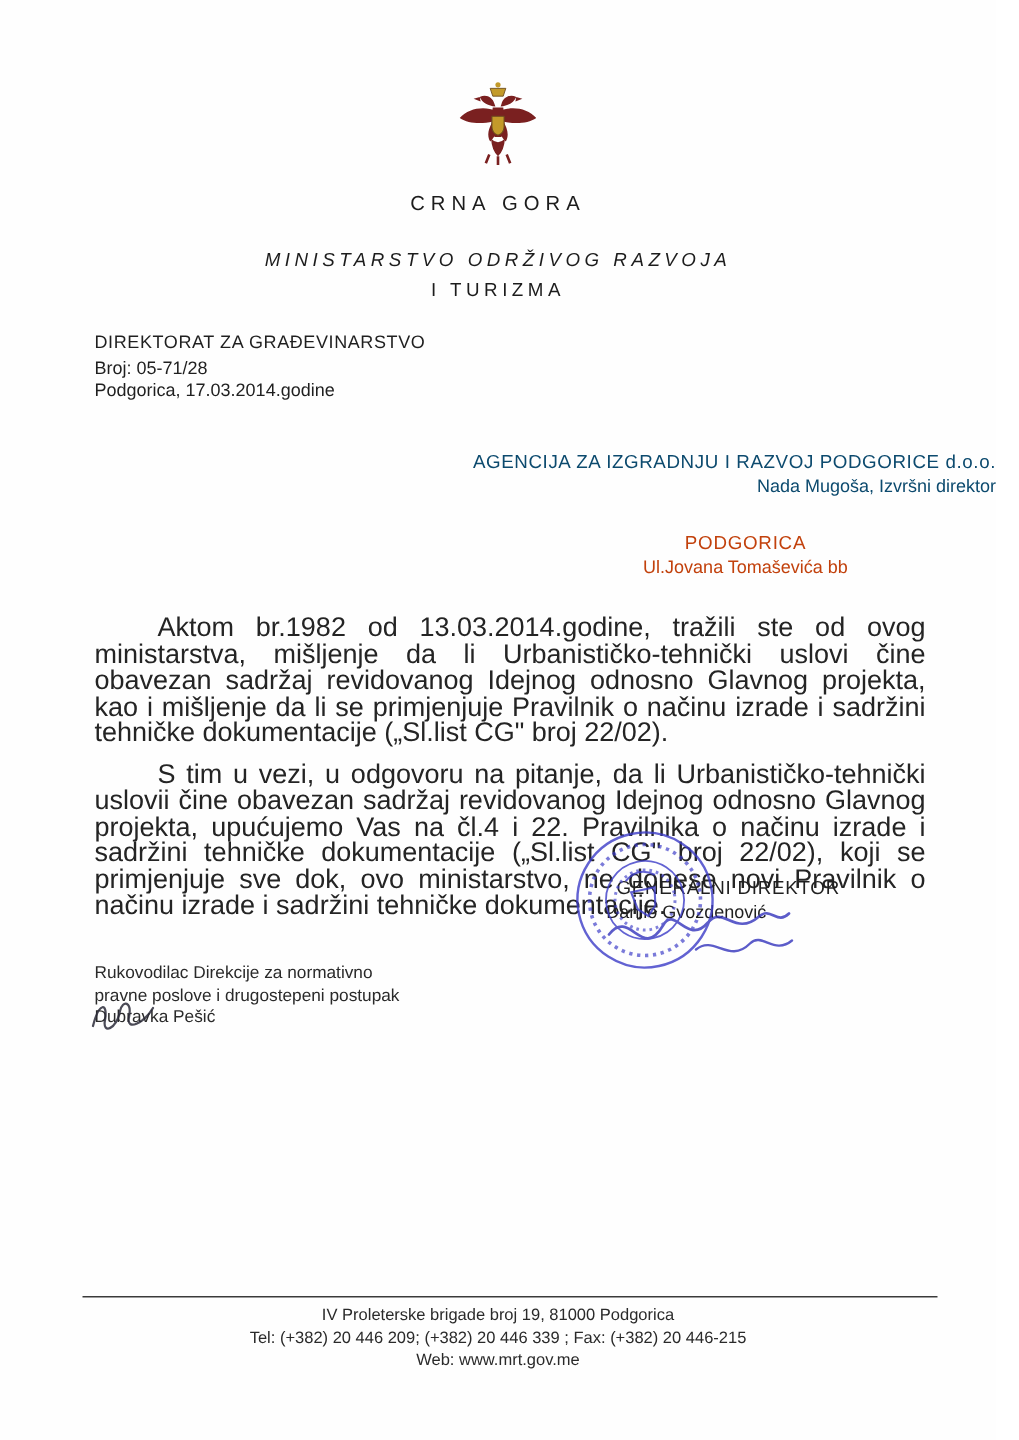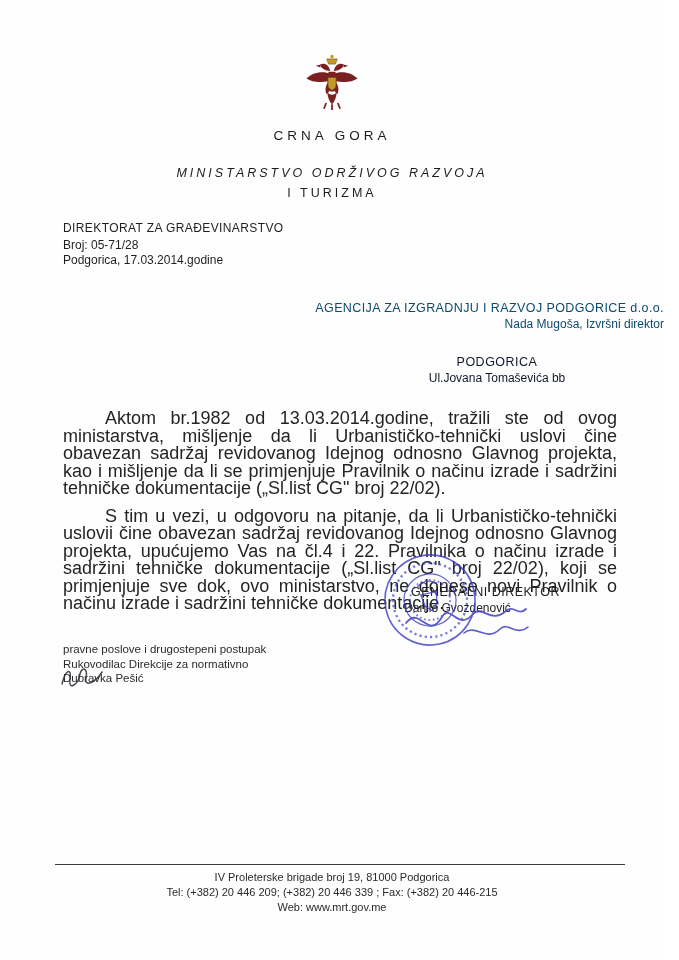--- a/index.html
+++ b/index.html
@@ -24,21 +24,21 @@
   .ministry2{
     position:absolute;top:186px;left:0;width:100%;
     text-align:center;font-size:12.5px;letter-spacing:3px;color:#1c1c1c;
   }
   .dir-block{position:absolute;top:221px;left:63px;font-size:12px;line-height:15px;color:#1f1f1f;}
   .dir-block .l1{letter-spacing:0.4px;margin-bottom:2px;}
   
   .recipient{position:absolute;top:301px;left:0;width:100%;text-align:right;color:#0c4a6e;}
   .recipient .r1{font-size:12.5px;letter-spacing:0.4px;}
   .recipient .r2{font-size:12px;margin-top:2px;}
-  .addr-block{position:absolute;top:355px;left:387px;width:220px;text-align:center;color:#0f172a;}
+  .addr-block{position:absolute;top:355px;left:387px;width:220px;text-align:center;color:#c2410c;}
   .addr-block .a1{font-size:12.5px;letter-spacing:0.5px;}
   .addr-block .a2{font-size:12px;margin-top:2px;}
   
   .body-text{position:absolute;top:410px;left:63px;width:554px;font-size:18px;line-height:17.5px;color:#242424;text-align:justify;}
   .body-text p{margin:0 0 10px 0;text-indent:42px;}
   
   .sig-block{position:absolute;top:585px;left:355px;width:205px;text-align:center;color:#1f1f1f;}
   .sig-block .s1{font-size:12.5px;letter-spacing:0.5px;text-align:right;}
   .sig-block .s2{font-size:12px;margin-top:2px;}
   .stamp-wrap{position:absolute;top:545px;left:368px;width:170px;height:125px;pointer-events:none;opacity:0.8;}
@@ -117,22 +117,22 @@
         <path d="M54 48 L70 48 L68 60 L62 66 L56 60 Z" stroke-width="1.4"></path>
         <path d="M52 40 Q62 32 72 40" stroke-width="1.4"></path>
       </g>
 
       <path d="M38 78 C52 60 60 96 74 72 C82 58 90 86 104 70 C114 58 122 80 138 66 C146 59 150 72 158 64" stroke="#3434bd" stroke-width="1.8" fill="none" stroke-linecap="round"></path>
       <path d="M96 88 C108 78 118 98 132 84 C140 76 148 92 160 82" stroke="#3434bd" stroke-width="1.6" fill="none" stroke-linecap="round"></path>
     </svg>
   </div>
 
   <div class="signoff">
+    <div>Rukovodilac Direkcije za normativno</div>
     <div>pravne poslove i drugostepeni postupak</div>
-    <div>Rukovodilac Direkcije za normativno</div>
     <div>Dubravka Pešić</div>
   </div>
   <div class="signoff-sig">
     <svg viewBox="0 0 70 32" width="70" height="32" aria-hidden="true">
       <path d="M6 24 C10 8 16 8 14 20 C12 30 22 26 24 14 C26 6 32 8 30 18 C28 28 40 22 46 12" stroke="#2c2c3a" stroke-width="1.5" fill="none" stroke-linecap="round"></path>
     </svg>
   </div>
 
   <div class="footer-rule"></div>
   <div class="footer">

